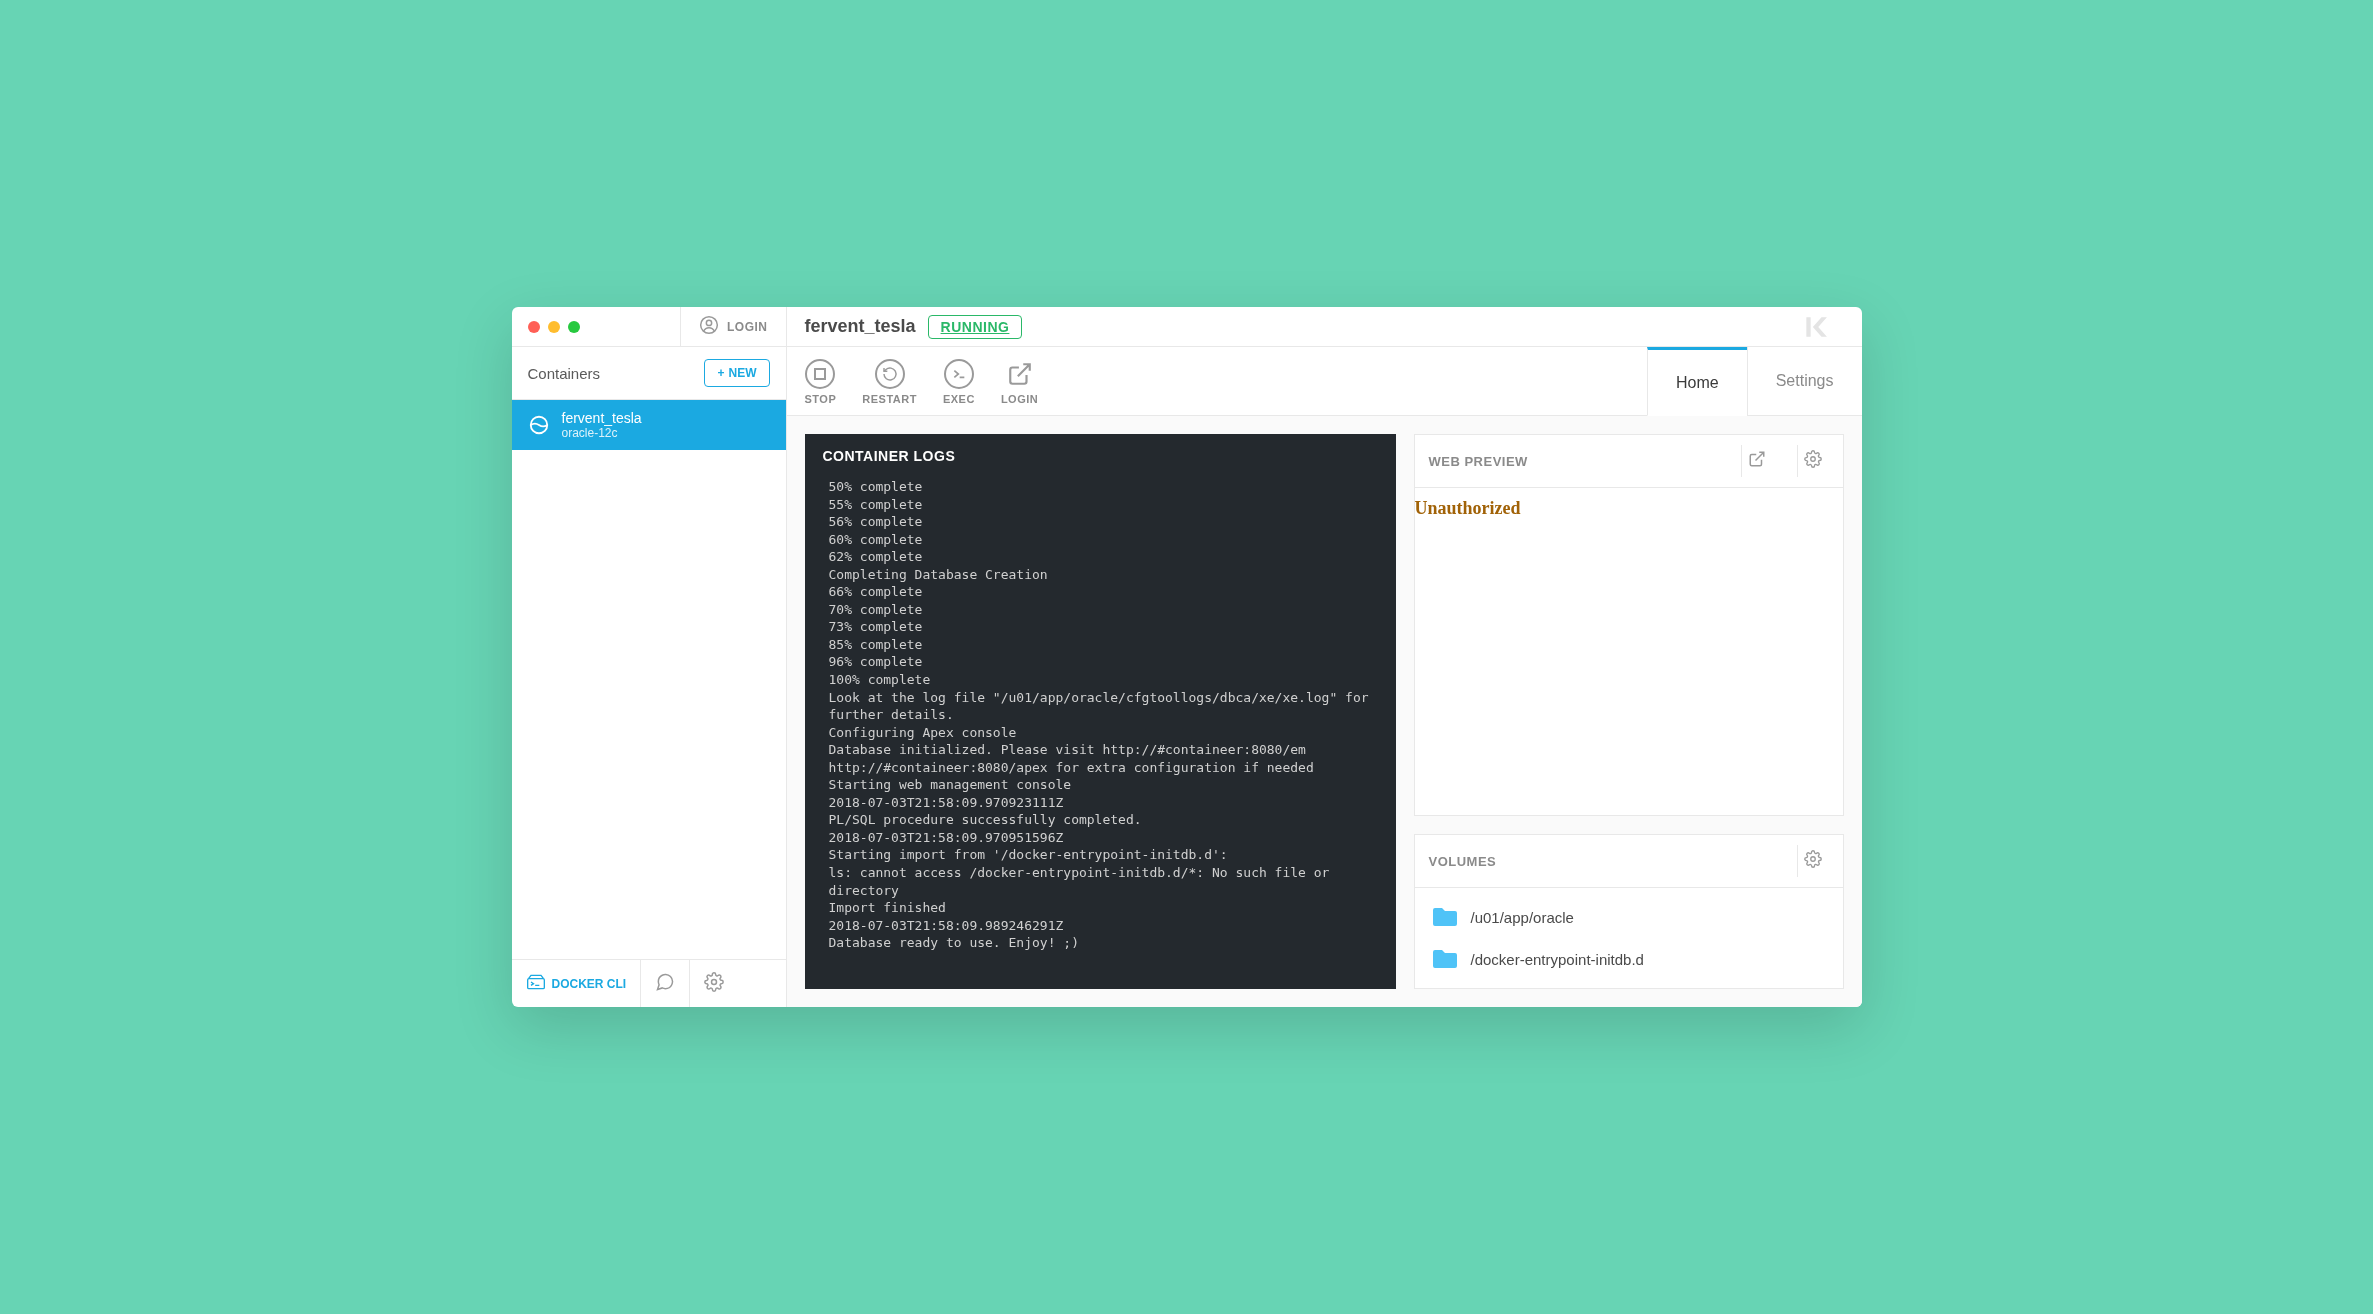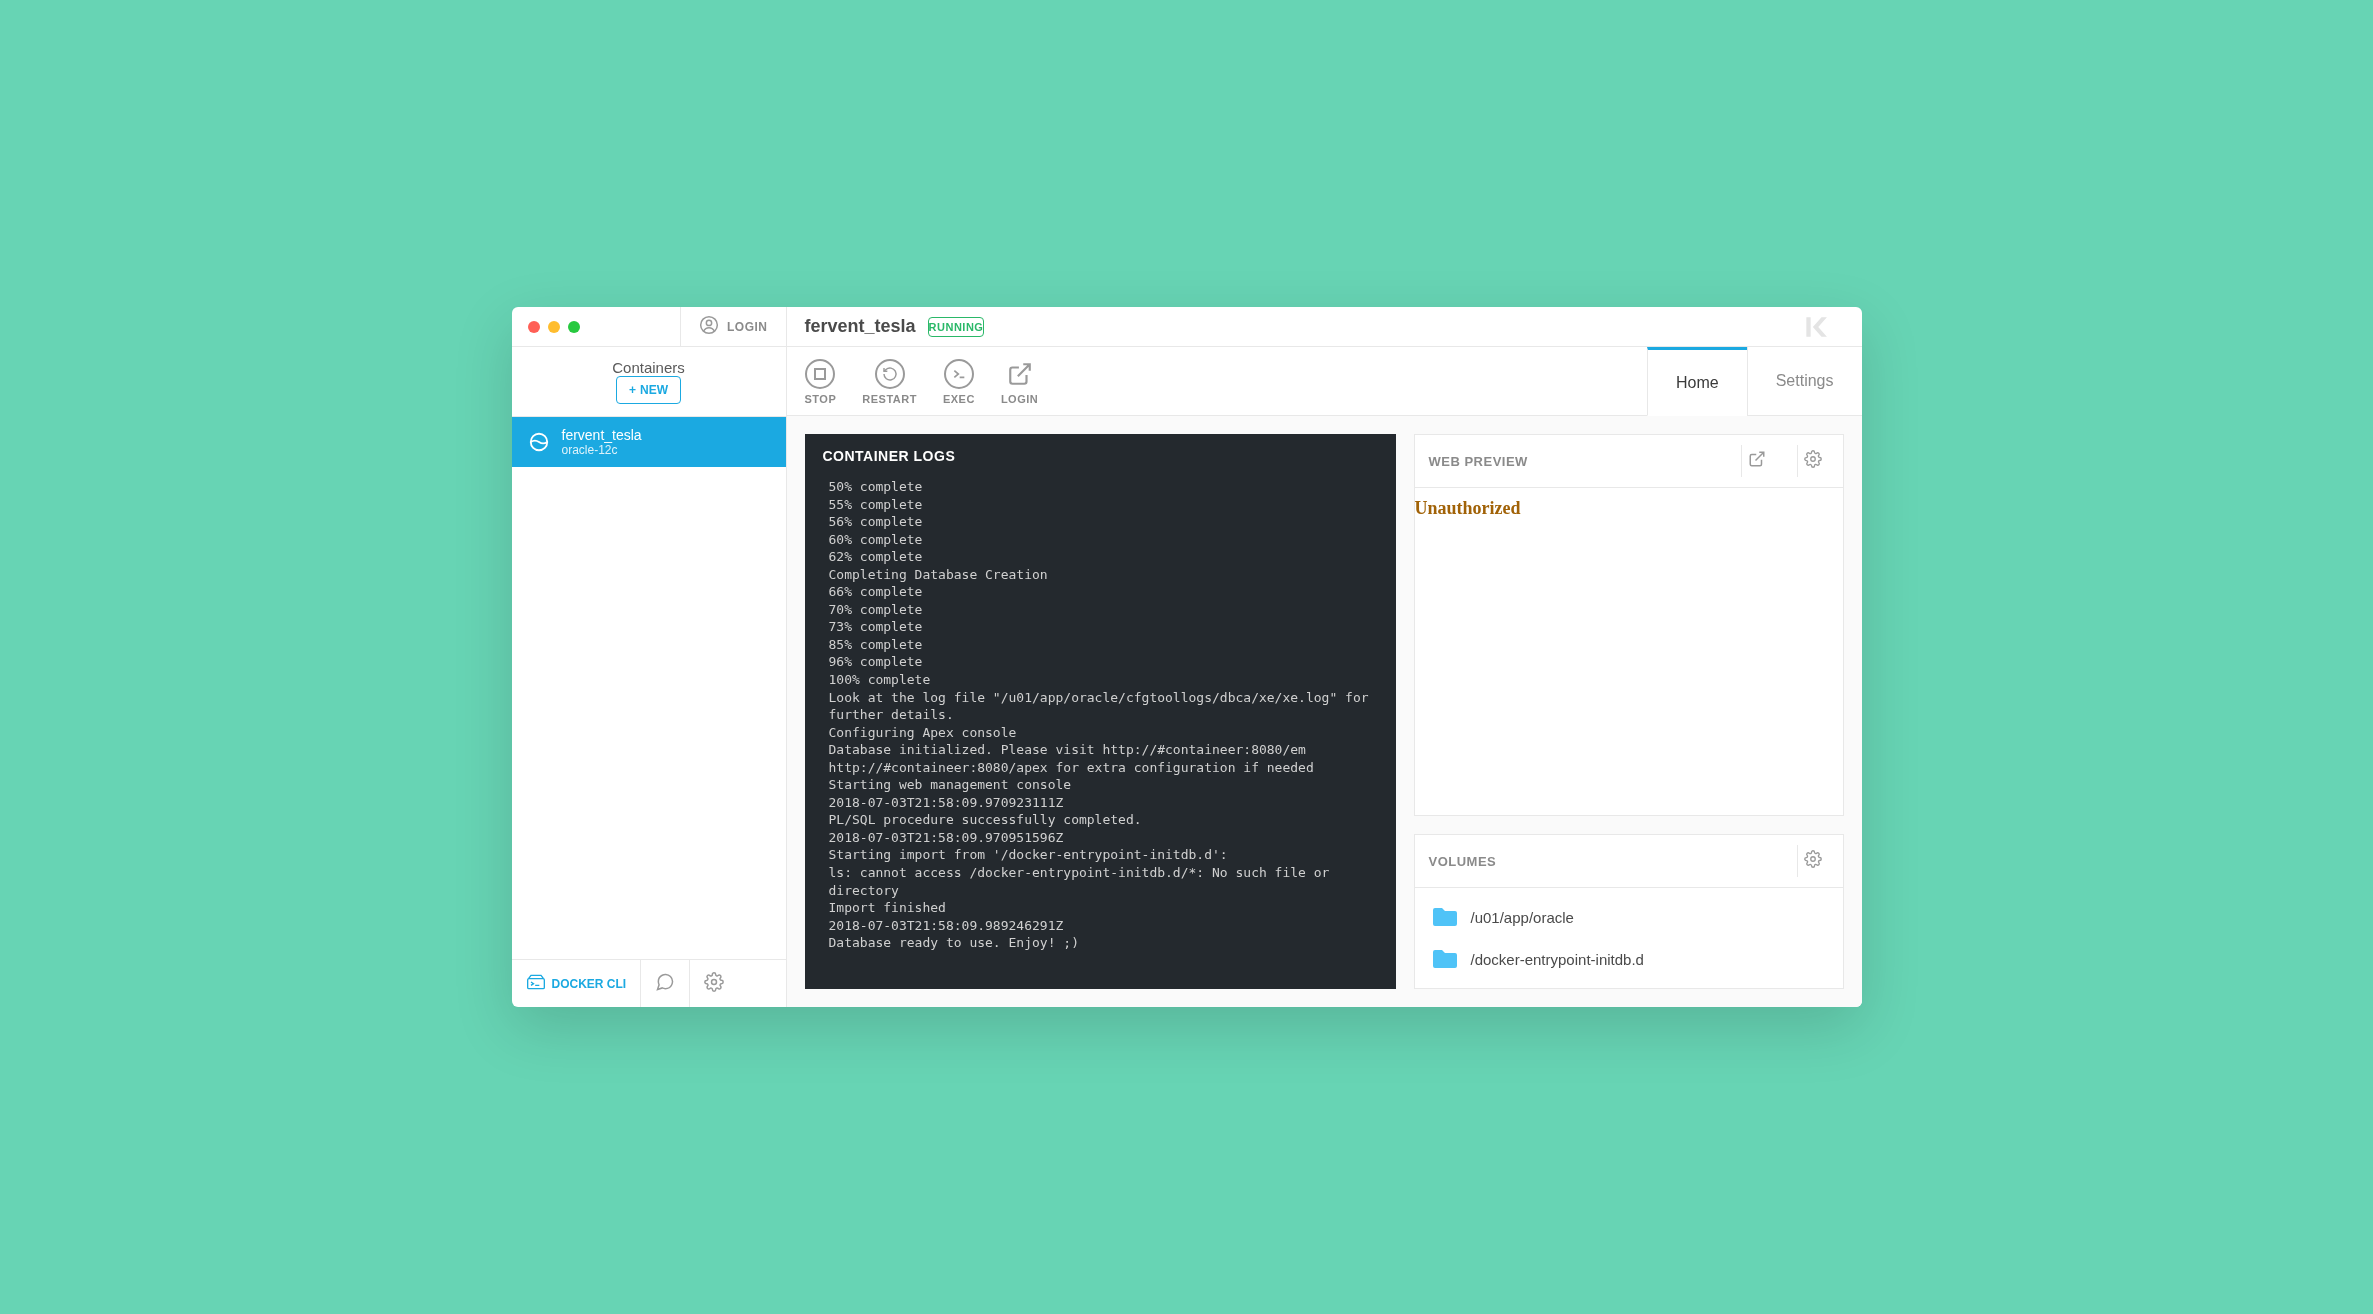--- a/index.html
+++ b/index.html
@@ -64,27 +64,28 @@
       align-items: center;
       padding: 0 18px;
       gap: 12px;
     }
     .container-name {
       font-size: 18px;
       font-weight: 600;
       color: #4a4a4a;
     }
     .status-badge {
-      font-size: 11px;
+      font-size: 14px;
       font-weight: 700;
       color: #2ab868;
       border: 1.5px solid #2ab868;
       border-radius: 4px;
-      padding: 3px 0;
+      padding: 3px 12px;
       letter-spacing: 0.5px;
+      text-decoration: underline;
     }
     .brand-logo {
       margin-left: auto;
       padding: 0 16px;
       display: flex;
       align-items: center;
       color: #e0e0e0;
       font-weight: 900;
       font-size: 22px;
       letter-spacing: -1px;
@@ -103,21 +104,20 @@
       border-right: 1px solid #e8e8e8;
       display: flex;
       flex-direction: column;
     }
     .sidebar-header {
       display: flex;
       align-items: center;
       justify-content: space-between;
       padding: 12px 16px;
       border-bottom: 1px solid #e8e8e8;
-      flex-direction: column;
     }
     .sidebar-title {
       font-size: 15px;
       font-weight: 500;
       color: #5a5a5a;
     }
     .new-btn {
       border: 1px solid #1ba9e1;
       color: #1ba9e1;
       background: #fff;

